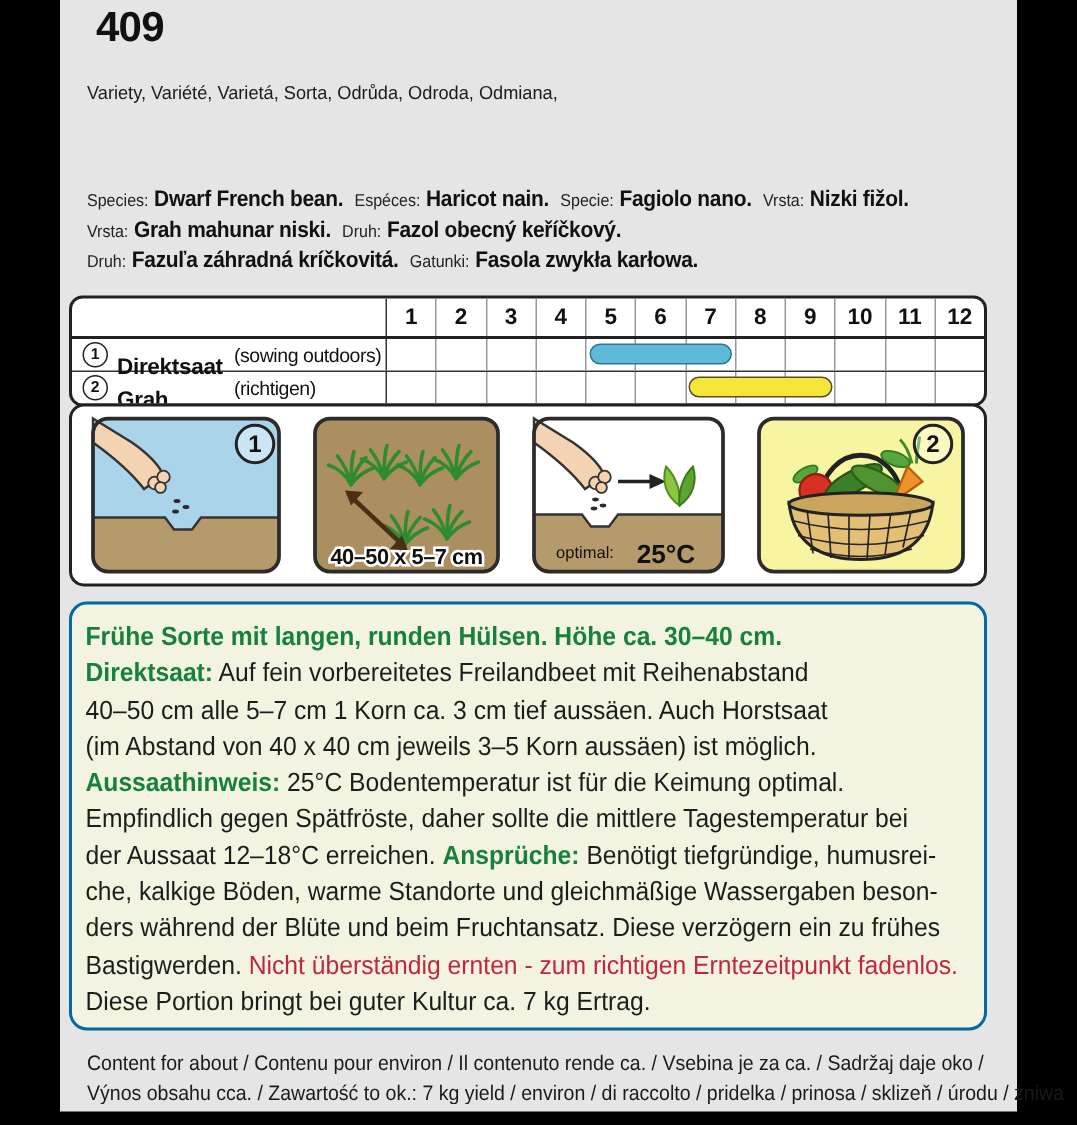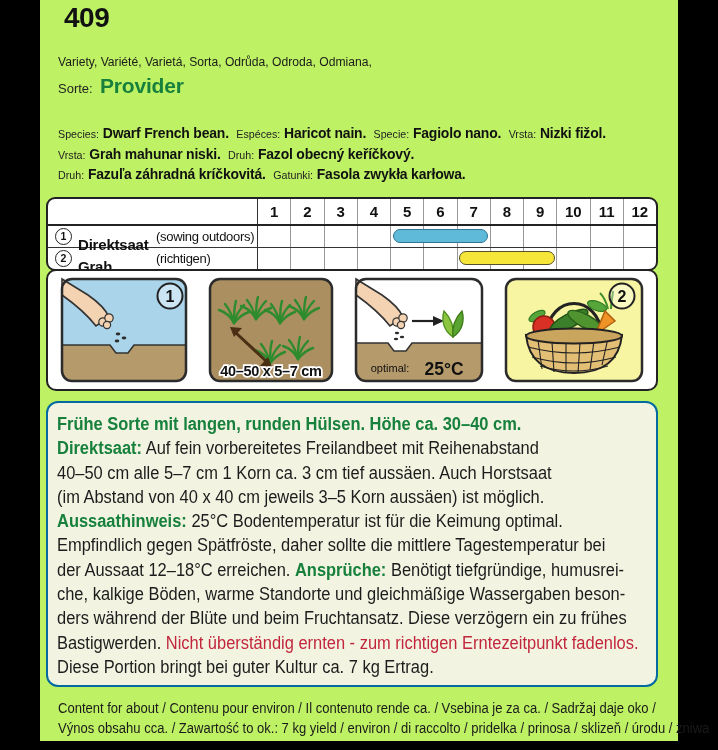--- a/index.html
+++ b/index.html
@@ -2,21 +2,21 @@
 <html style="--green: #17803c; --red: #c2263c; --desc-bg: #f2f4e1;"><head>
 <meta charset="utf-8">
 <style>
   :root{
     --green:#17803c;
     --red:#c2263c;
     --desc-bg:#f2f4e1;
   }
   html,body{margin:0;padding:0;width:718px;height:750px;background:#000;
     font-family:"Liberation Sans",sans-serif;overflow:hidden;}
-  .sheet{position:absolute;left:40px;top:0;width:638px;height:741px;background:#bef264;}
+  .sheet{position:absolute;left:40px;top:0;width:638px;height:741px;background:#e5e5e5;}
 
   .page-number{position:absolute;top:2px;left:24px;font-size:28px;font-weight:bold;
     letter-spacing:-0.5px;color:#111;}
   .variety-line{position:absolute;top:55px;left:18px;font-size:12.5px;color:#1a1a1a;
     white-space:nowrap;transform:scaleX(0.97);transform-origin:0 50%;}
   .name-row{position:absolute;left:18px;display:flex;align-items:baseline;white-space:nowrap;}
   .sorte-row{top:74px;}
   .art-row{top:97px;}
   .small-label{font-size:13px;flex:0 0 42px;color:#222;}
   .green-big{font-size:21px;font-weight:bold;color:var(--green);letter-spacing:-0.2px;}
@@ -62,24 +62,20 @@
   .f-line{white-space:nowrap;transform:scaleX(0.93);transform-origin:0 50%;}
 </style>
 </head>
 <body>
 
 <div class="sheet">
 
   <div class="page-number">409</div>
   <div class="variety-line">Variety, Variété, Varietá, Sorta, Odrůda, Odroda, Odmiana,</div>
 
-  <div class="name-row sorte-row">
-    <span class="small-label">Sorte:</span>
-    <span class="green-big">Provider</span>
-  </div>
 
 
   <div class="species" id="species-block">
       <div class="sp-line">
         <span class="sp-label">Species:</span>
         <span class="sp-value">Dwarf French bean.</span>
         <span class="sp-label">Espéces:</span>
         <span class="sp-value">Haricot nain.</span>
         <span class="sp-label">Specie:</span>
         <span class="sp-value">Fagiolo nano.</span>

